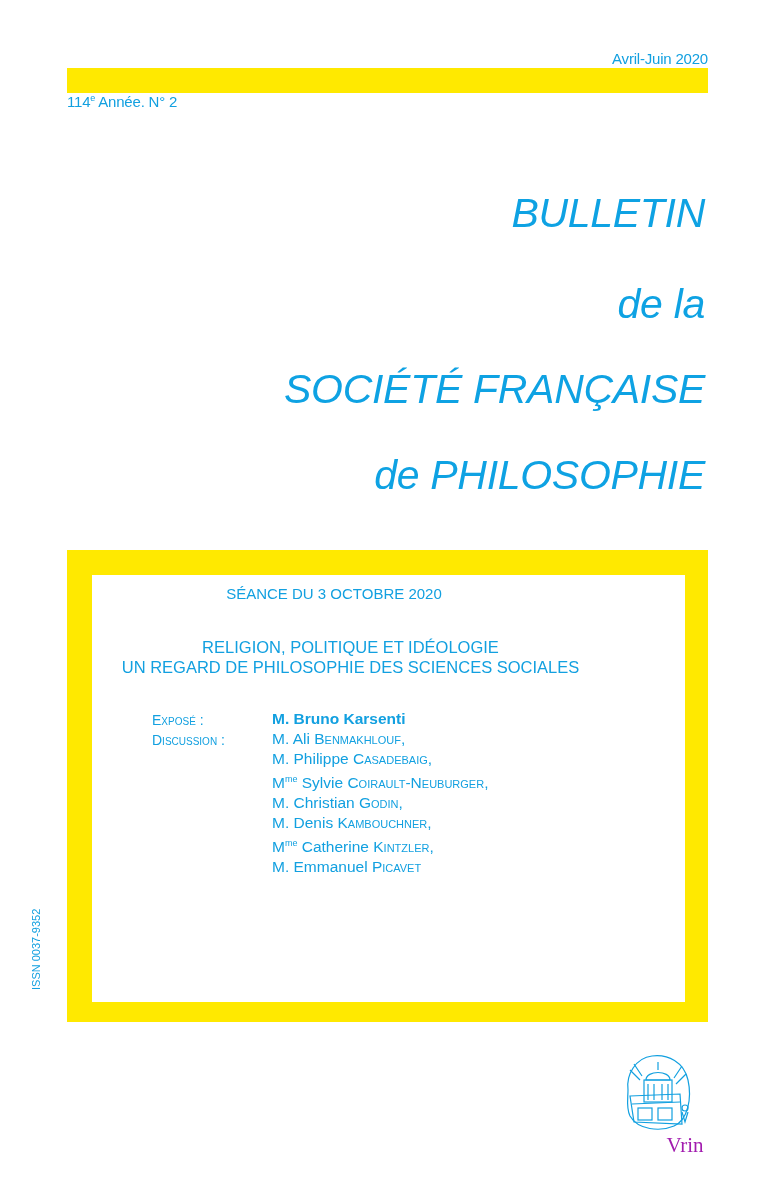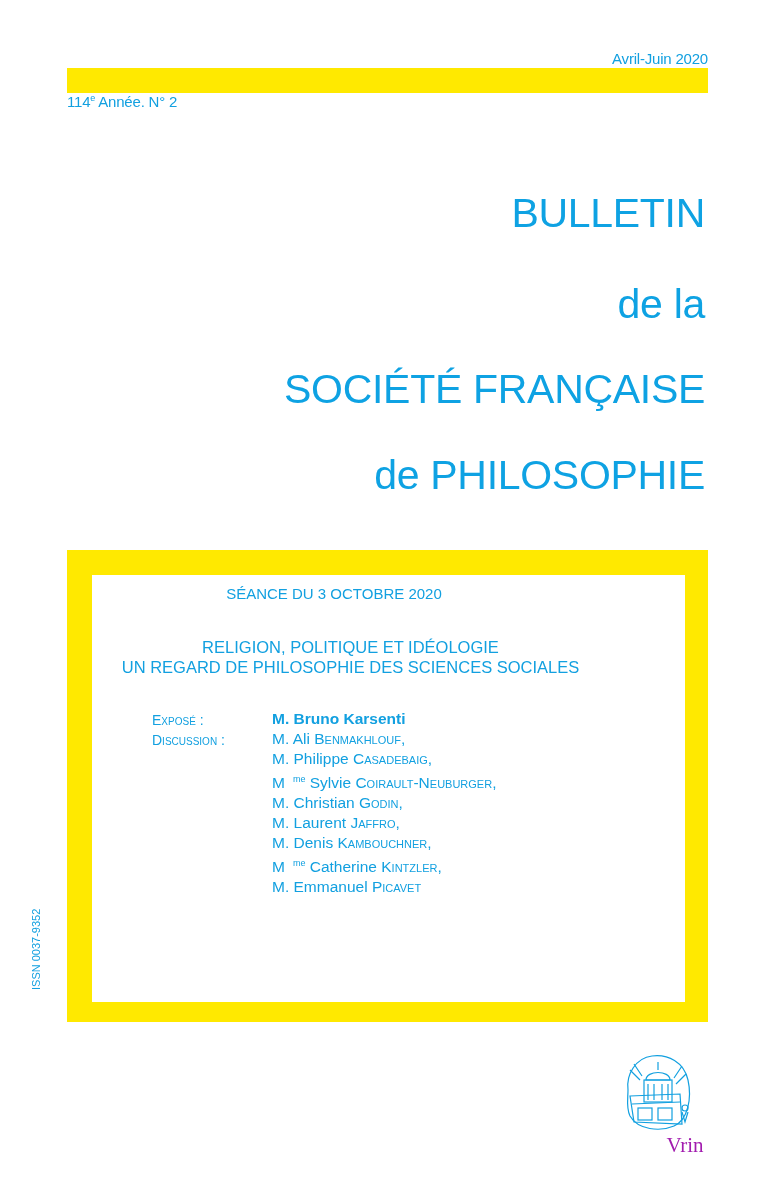--- a/index.html
+++ b/index.html
@@ -6,33 +6,33 @@
   body {
     width: 775px; height: 1200px; background: #ffffff; position: relative; overflow: hidden;
     font-family: "Liberation Sans", sans-serif; color: #12a0e0;
   }
   .abs { position: absolute; }
   .top-left { left: 67px; top: 50px; font-size: 15px; letter-spacing: -0.2px; margin-top: 43px; }
   .top-left sup { font-size: 9px; vertical-align: 6px; }
   .top-right { right: 67px; top: 50px; font-size: 15px; letter-spacing: -0.2px; }
   .top-bar { left: 67px; top: 68px; width: 641px; height: 25px; background: #ffe900; }
 
-  .title-line { right: 70px; font-size: 41px; color: #0ea2e3; text-align: right; white-space: nowrap; letter-spacing: -0.3px; }
+  .title-line { right: 70px; font-size: 41px; color: #0ea2e3; text-align: right; white-space: nowrap; letter-spacing: -0.3px; font-style: italic; }
 
   .frame-outer { left: 67px; top: 550px; width: 641px; height: 472px; background: #ffe900; }
   .frame-inner { left: 92px; top: 575px; width: 593px; height: 427px; background: #ffffff; }
 
   .seance { left: 92px; width: 484px; top: 585px; text-align: center; font-size: 15px; }
   .theme { left: 92px; width: 517px; top: 637px; text-align: center; font-size: 16.5px; line-height: 20px; }
 
   .roles { left: 152px; top: 710px; font-size: 14px; line-height: 20px; }
   .roles div { font-variant: small-caps; }
   .names { left: 272px; top: 709px; font-size: 15.5px; line-height: 20px; white-space: nowrap; }
   .names .sc { font-variant: small-caps; }
-  .names sup { font-size: 9px; vertical-align: 6px; margin-left: 8px; }
+  .names sup { font-size: 9px; vertical-align: 6px; }
   .names .bold { font-weight: bold; }
 
   .issn { left: 30px; top: 990px; transform-origin: left top; transform: rotate(-90deg); font-size: 11px; white-space: nowrap; }
 
   .logo { left: 622px; top: 1050px; width: 72px; height: 82px; }
   .publisher { left: 640px; top: 1133px; width: 90px; text-align: center; font-family: "Liberation Serif", serif; font-size: 21px; color: #a21caf; }
 </style>
 </head>
 <body>
 
@@ -59,21 +59,20 @@
   <div>Discussion :</div>
 </div>
 
 <div class="abs names">
   <div class="bold">M. Bruno Karsenti</div>
   <div id="discussants">
       <div><span>M. Ali </span><span class="sc">Benmakhlouf</span><span>,</span></div>
       <div><span>M. Philippe </span><span class="sc">Casadebaig</span><span>,</span></div>
       <div><span>M</span><sup>me</sup><span> Sylvie </span><span class="sc">Coirault-Neuburger</span><span>,</span></div>
       <div><span>M. Christian </span><span class="sc">Godin</span><span>,</span></div>
-      <div><span>M. Laurent </span><span class="sc">Jaffro</span><span>,</span></div>
       <div><span>M. Denis </span><span class="sc">Kambouchner</span><span>,</span></div>
       <div><span>M</span><sup>me</sup><span> Catherine </span><span class="sc">Kintzler</span><span>,</span></div>
       <div><span>M. Emmanuel </span><span class="sc">Picavet</span><span></span></div>
     </div>
 </div>
 
 <div class="abs issn">ISSN 0037-9352</div>
 
 <svg class="abs logo" viewBox="0 0 72 82">
   <g fill="none" stroke="#12a0e0" stroke-width="1.2">

